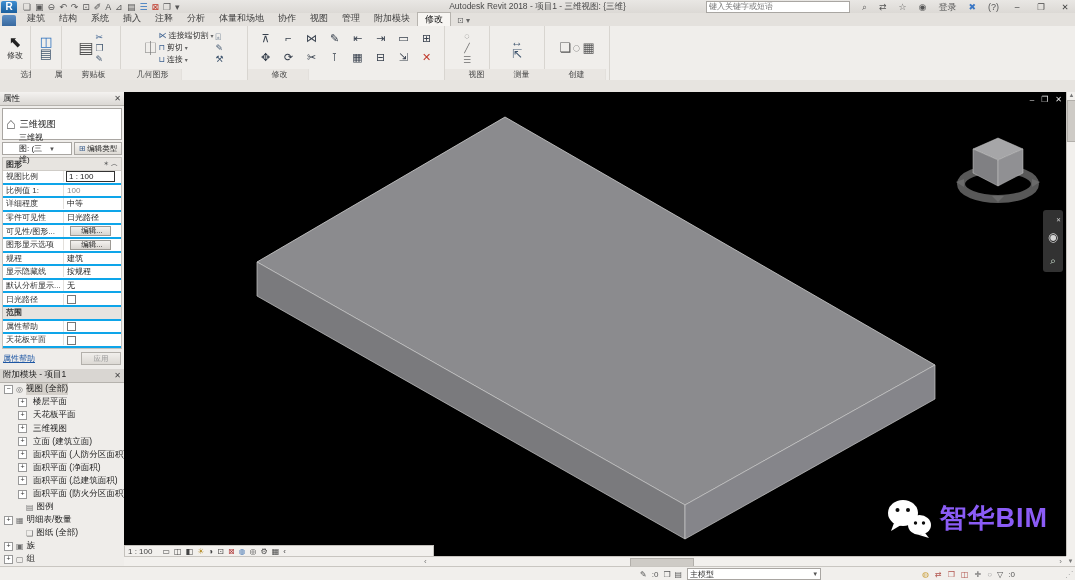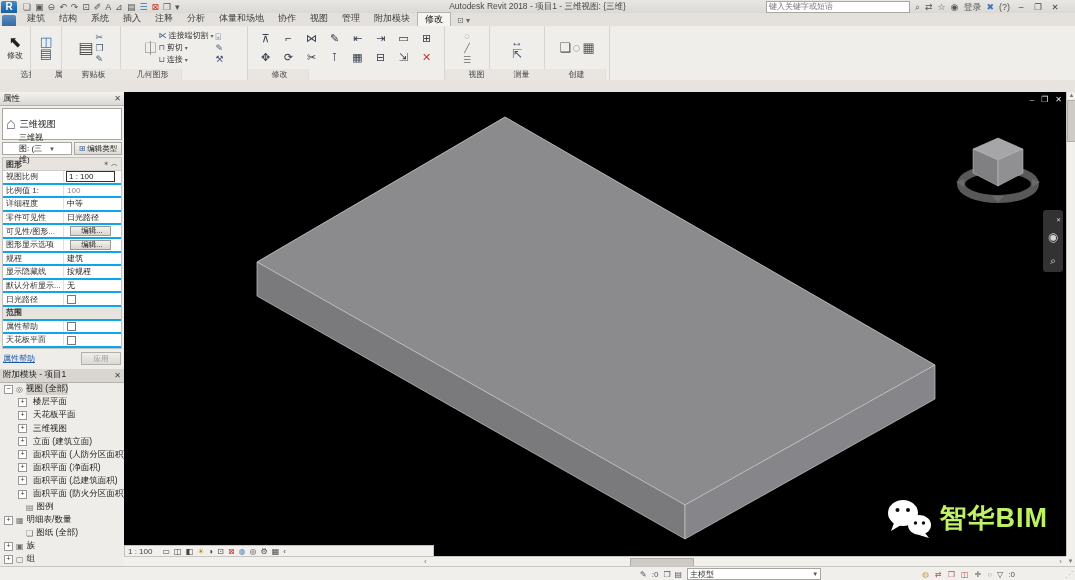--- a/index.html
+++ b/index.html
@@ -8,21 +8,21 @@
        background:#ebe9e6;color:#333;-webkit-font-smoothing:antialiased;}
   .ab{position:absolute;}
   
   #titlebar{left:0;top:0;width:1075px;height:13px;background:linear-gradient(#e9e7e4,#dcd9d5);
     display:flex;align-items:center;font-size:9px;}
   #rlogo{width:16px;height:12px;background:linear-gradient(#3f8fd2,#1b5f9e);color:#fff;
     font-weight:bold;font-size:10px;line-height:12px;text-align:center;border-radius:2px 2px 0 0;margin-left:1px;}
   #qat{display:flex;align-items:center;gap:4px;margin-left:6px;color:#555;font-size:9px;}
   .qico{line-height:12px;}
   #wtitle{position:absolute;left:0;right:0;text-align:center;font-size:8.5px;color:#4a4a4a;pointer-events:none;}
-  #tbright{margin-left:auto;display:flex;align-items:center;gap:5px;padding-right:14px;}
+  #tbright{margin-left:auto;display:flex;align-items:center;gap:12px;padding-right:4px;}
   #searchbox{width:138px;height:10px;font-size:8px;border:1px solid #a9a6a2;background:#fff;color:#333;padding:0 2px;}
   .tbico{font-size:9px;color:#555;line-height:12px;}
   .winbtn{font-size:8.5px;color:#444;width:12px;text-align:center;}
   
   #tabrow{left:0;top:13px;width:1075px;height:13px;background:#e4e1dd;display:flex;align-items:flex-end;
     font-size:9px;color:#3d3d3d;}
   #filetab{width:14px;height:11px;background:linear-gradient(#5e8fc4,#38699f);border-radius:2px 2px 0 0;margin:0 4px 0 2px;}
   .rtab{padding:1px 7px;line-height:11px;}
   .rtab.active{background:#f7f5f2;border:1px solid #b7b4af;border-bottom:none;color:#111;}
   #tabcaret{margin-left:6px;color:#666;font-size:8px;line-height:11px;}
@@ -78,21 +78,21 @@
   .texp{width:7px;height:7px;border:1px solid #999;background:#fff;font-size:7px;line-height:6px;text-align:center;color:#333;margin-right:3px;flex:none;}
   .texp:empty{border-color:transparent;background:transparent;}
   .tico{font-size:8px;color:#6b6b6b;margin-right:3px;}
   .d1{padding-left:4px;}
   .d2{padding-left:18px;}
   .d1i{padding-left:14px;}
   .titem.selected .tlab{background:#d4d0ca;}
   
   #canvas{left:124px;top:92px;width:942px;height:464px;background:#000;overflow:hidden;}
   #cwinbtns{right:4px;top:3px;display:flex;gap:7px;color:#e6e6e6;font-size:8px;}
-  #watermark{right:18px;bottom:18px;display:flex;align-items:center;gap:8px;color:#bef264;}
+  #watermark{right:18px;bottom:18px;display:flex;align-items:center;gap:8px;color:#8b5cf6;}
   #watermark .wtxt{font-size:27px;font-weight:bold;letter-spacing:1px;}
   #navbar3d{right:3px;top:118px;width:20px;height:62px;background:rgba(110,110,110,.45);border-radius:3px;
     display:flex;flex-direction:column;align-items:center;justify-content:space-around;color:#d5d5d5;}
   #navbar3d .nx{font-size:6px;align-self:flex-end;margin:1px 2px -4px 0;color:#cfcfcf;}
   #navbar3d .wheel{font-size:12px;}
   #navbar3d .mag{font-size:10px;color:#cfe2d2;}
   
   #vcbar{left:124px;top:545px;width:302px;height:11px;background:#f2f0ed;border:1px solid #c4c1bc;
     display:flex;align-items:center;gap:3px;font-size:8px;color:#444;padding:0 3px;}
   .vcico{font-size:8px;line-height:10px;}

